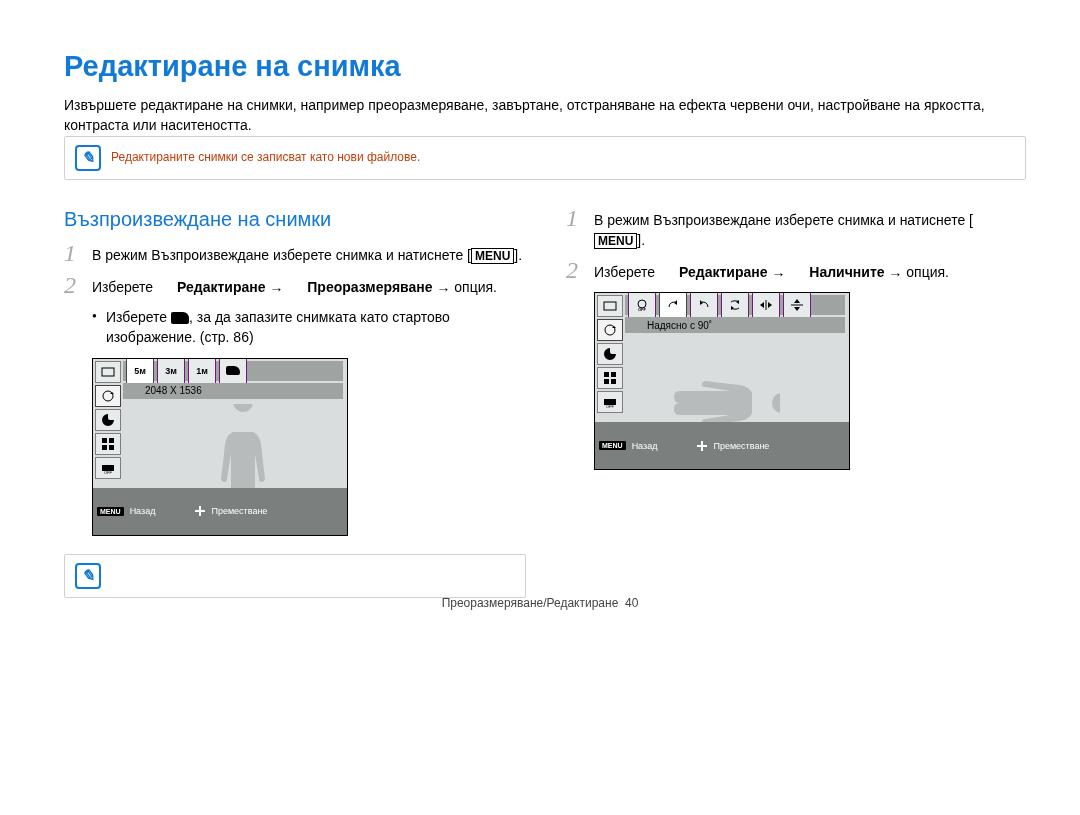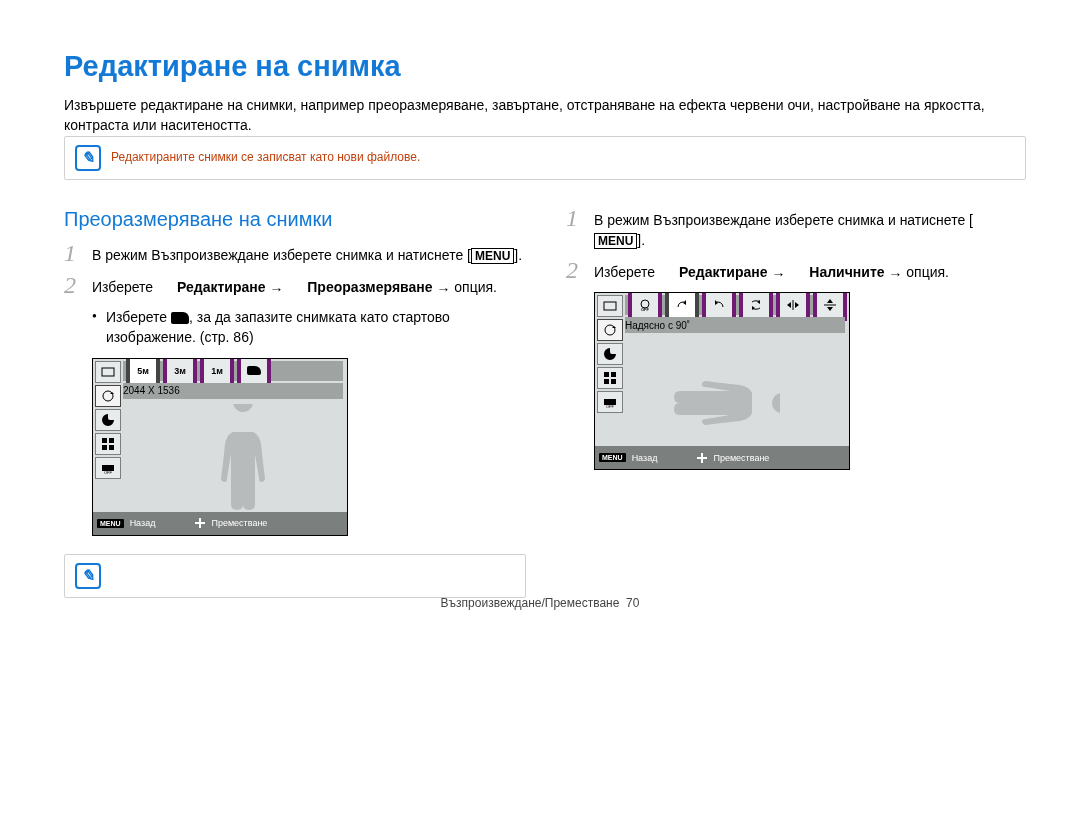--- a/index.html
+++ b/index.html
@@ -159,21 +159,21 @@
     position: absolute;
     top: 24px;
     left: 30px;
     height: 16px;
     background: #9fa4a2;
     width: 220px;
     font-size: 10px;
     color: #000;
     display: flex;
     align-items: center;
-    padding-left: 0;
+    padding-left: 22px;
     box-sizing: border-box;
   }
   .lcd-sidebar {
     position: absolute;
     top: 2px;
     left: 2px;
     width: 26px;
     display: flex;
     flex-direction: column;
     gap: 2px;
@@ -191,42 +191,42 @@
     position: relative;
   }
   .sbi.active {
     background: #f4f4f4;
     border-color: #444;
   }
   .sbi svg { width: 14px; height: 14px; }
   .tbx {
     height: 16px;
     background: #e8ebec;
-    border: 4px solid #701a75;
+    border: 1px solid #701a75;
     min-width: 22px;
     display: flex;
     align-items: center;
     justify-content: center;
     font-size: 9px;
     font-weight: bold;
     padding: 4px 2px;
   }
   .tbx.sel { background: #fff; border-color:#444; }
   .lcd-bottom {
     position: absolute;
     bottom: 0;
     left: 0;
     right: 0;
     height: 15px;
     background: #7b7f7e;
     display: flex;
     align-items: center;
     font-size: 9px;
     color: #fff;
-    padding: 4px 4px;
+    padding: 16px 4px;
     gap: 6px;
   }
   .lcd-bottom .menu-badge {
     background: #000;
     color: #fff;
     font-size: 7px;
     font-weight: bold;
     padding: 1px 3px;
     border-radius: 1px;
   }
@@ -268,21 +268,21 @@
   <div class="intro">Извършете редактиране на снимки, например преоразмеряване, завъртане, отстраняване на ефекта червени очи, настройване на яркостта, контраста или наситеността.</div>
 
   <div class="note-box">
     <div class="note-icon">✎</div>
     <div class="note-text">Редактираните снимки се записват като нови файлове.</div>
   </div>
 
   <div class="columns">
 
     <div class="col">
-      <div class="section-title">Преоразмеряване на снимки</div>
+      <div class="section-title">Възпроизвеждане на снимки</div>
 
       <div class="step">
         <div class="step-num">1</div>
         <div class="step-body">
           <span>В режим Възпроизвеждане изберете снимка и натиснете [</span><span class="menu-box">MENU</span><span>].</span>
         </div>
       </div>
 
       <div class="step">
         <div class="step-num">2</div>
@@ -333,21 +333,21 @@
             </div>
         </div>
         <div class="lcd-topbar">
           <div class="tbx sel">5ᴍ</div>
           <div class="tbx">3ᴍ</div>
           <div class="tbx">1ᴍ</div>
           <div class="tbx">
               <span class="bmp-icon" style="width:14px;height:9px"></span>
             </div>
         </div>
-        <div class="lcd-labelbar">2044 X 1536</div>
+        <div class="lcd-labelbar">2048 X 1536</div>
         <svg class="silhouette" viewBox="0 0 80 110">
           <path d="M40 8 a10 10 0 1 1 0.1 0 M30 28 q-6 2 -8 12 q-2 20 -4 34 q0 4 4 4 q2 0 2 -4 l4 -24 l0 50 q0 6 6 6 q6 0 6 -6 l0 -28 l0 28 q0 6 6 6 q6 0 6 -6 l0 -50 l4 24 q0 4 2 4 q4 0 4 -4 q-2 -14 -4 -34 q-2 -10 -8 -12 Z" fill="#b7bbbb"></path>
         </svg>
         <div class="lcd-bottom">
           <span class="menu-badge">MENU</span>
           <span>Назад</span>
           <span style="flex:0 0 28px"></span>
           <span class="nav-cross"></span>
           <span>Преместване</span>
         </div>
@@ -462,15 +462,15 @@
           <span>Назад</span>
           <span style="flex:0 0 28px"></span>
           <span class="nav-cross"></span>
           <span>Преместване</span>
         </div>
       </div>
     </div>
   </div>
 
   <div class="page-footer">
-    <span>Възпроизвеждане/Преместване</span>&nbsp;&nbsp;<span>70</span>
+    <span>Преоразмеряване/Редактиране</span>&nbsp;&nbsp;<span>40</span>
   </div>
 </div>
 
 </body></html>

